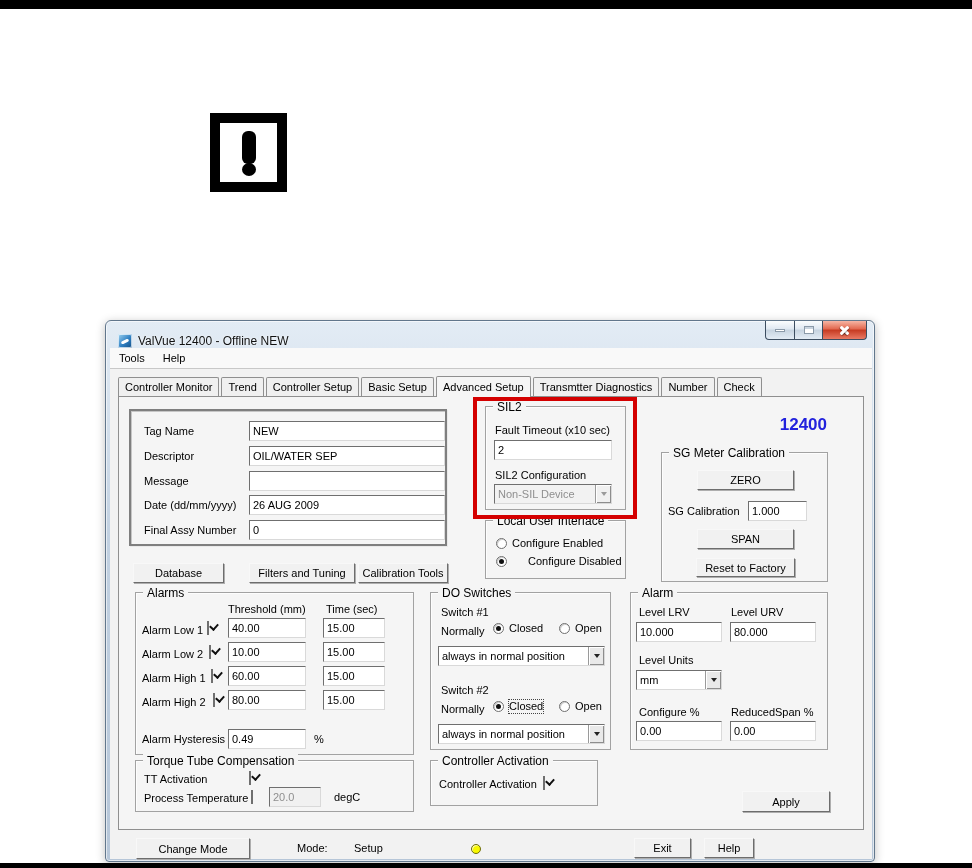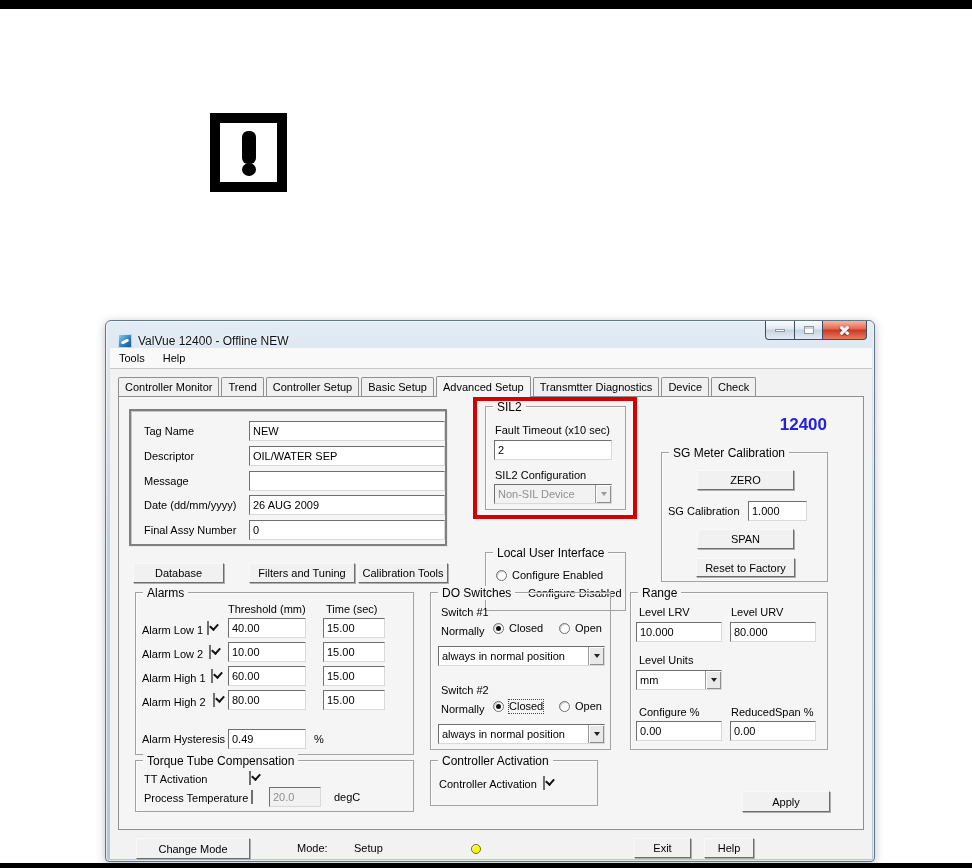--- a/index.html
+++ b/index.html
@@ -126,21 +126,21 @@
         <span class="menu-item">Help</span>
       </div>
 
       <div id="tabs" class="abs">
         <span class="tab">Controller Monitor</span>
         <span class="tab">Trend</span>
         <span class="tab">Controller Setup</span>
         <span class="tab">Basic Setup</span>
         <span class="tab active">Advanced Setup</span>
         <span class="tab">Transmtter Diagnostics</span>
-        <span class="tab">Device</span>
+        <span class="tab">Number</span>
         <span class="tab">Check</span>
       </div>
 
       <div id="panel" class="abs">
 
         <div class="abs frame2" style="left:10px; top:12px; width:318px; height:137px;">
           <div class="lbl abs" style="left:13px; top:14px;">Tag Name</div>
           <input class="tbox abs" style="left: 118px; top: 10px; width: 196px;" value="NEW">
           <div class="lbl abs" style="left:13px; top:39px;">Descriptor</div>
           <input class="tbox abs" style="left: 118px; top: 35px; width: 196px;" value="OIL/WATER SEP">
@@ -171,21 +171,21 @@
 
         <div class="abs grp" style="left:542px; top:55px; width:167px; height:130px;">
           <span class="grp-title">SG Meter Calibration</span>
           <div class="btn abs" style="left:35px; top:17px; width:97px; height:20px;">ZERO</div>
           <div class="lbl abs" style="left:6px; top:52px;">SG Calibration</div>
           <input class="tbox abs" style="left: 86px; top: 48px; width: 59px;" value="1.000">
           <div class="btn abs" style="left:35px; top:76px; width:97px; height:20px;">SPAN</div>
           <div class="btn abs" style="left:34px; top:105px; width:99px; height:19px;">Reset to Factory</div>
         </div>
 
-        <div class="abs grp" style="left:366px; top:123px; width:141px; height:59px;margin-top:32px;">
+        <div class="abs grp" style="left:366px; top:123px; width:141px; height:59px;">
           <span class="grp-title">Local User Interface</span>
           <div class="row" style="left:10px; top:16px;">
             <span class="radio"></span>
             <span class="lbl">Configure Enabled</span>
           </div>
           <div class="row" style="left:10px; top:34px;gap:21px;">
             <span class="radio sel"></span>
             <span class="lbl">Configure Disabled</span>
           </div>
         </div>
@@ -255,21 +255,21 @@
           </div>
           <div class="dd abs" style="left:7px; top:131px; width:167px;">
             <span class="dd-text">always in normal position</span>
             <span class="dd-btn">
                 <span class="arrow"></span>
               </span>
           </div>
         </div>
 
         <div class="abs grp" style="left:511px; top:195px; width:198px; height:158px;">
-          <span class="grp-title">Range</span>
+          <span class="grp-title">Alarm</span>
           <div class="lbl abs" style="left:8px; top:13px;">Level LRV</div>
           <div class="lbl abs" style="left:100px; top:13px;">Level URV</div>
           <input class="tbox abs" style="left: 5px; top: 29px; width: 86px;" value="10.000">
           <input class="tbox abs" style="left: 99px; top: 29px; width: 86px;" value="80.000">
           <div class="lbl abs" style="left:8px; top:61px;">Level Units</div>
           <div class="dd abs" style="left:5px; top:77px; width:86px;">
             <span class="dd-text">mm</span>
             <span class="dd-btn">
                 <span class="arrow"></span>
               </span>

